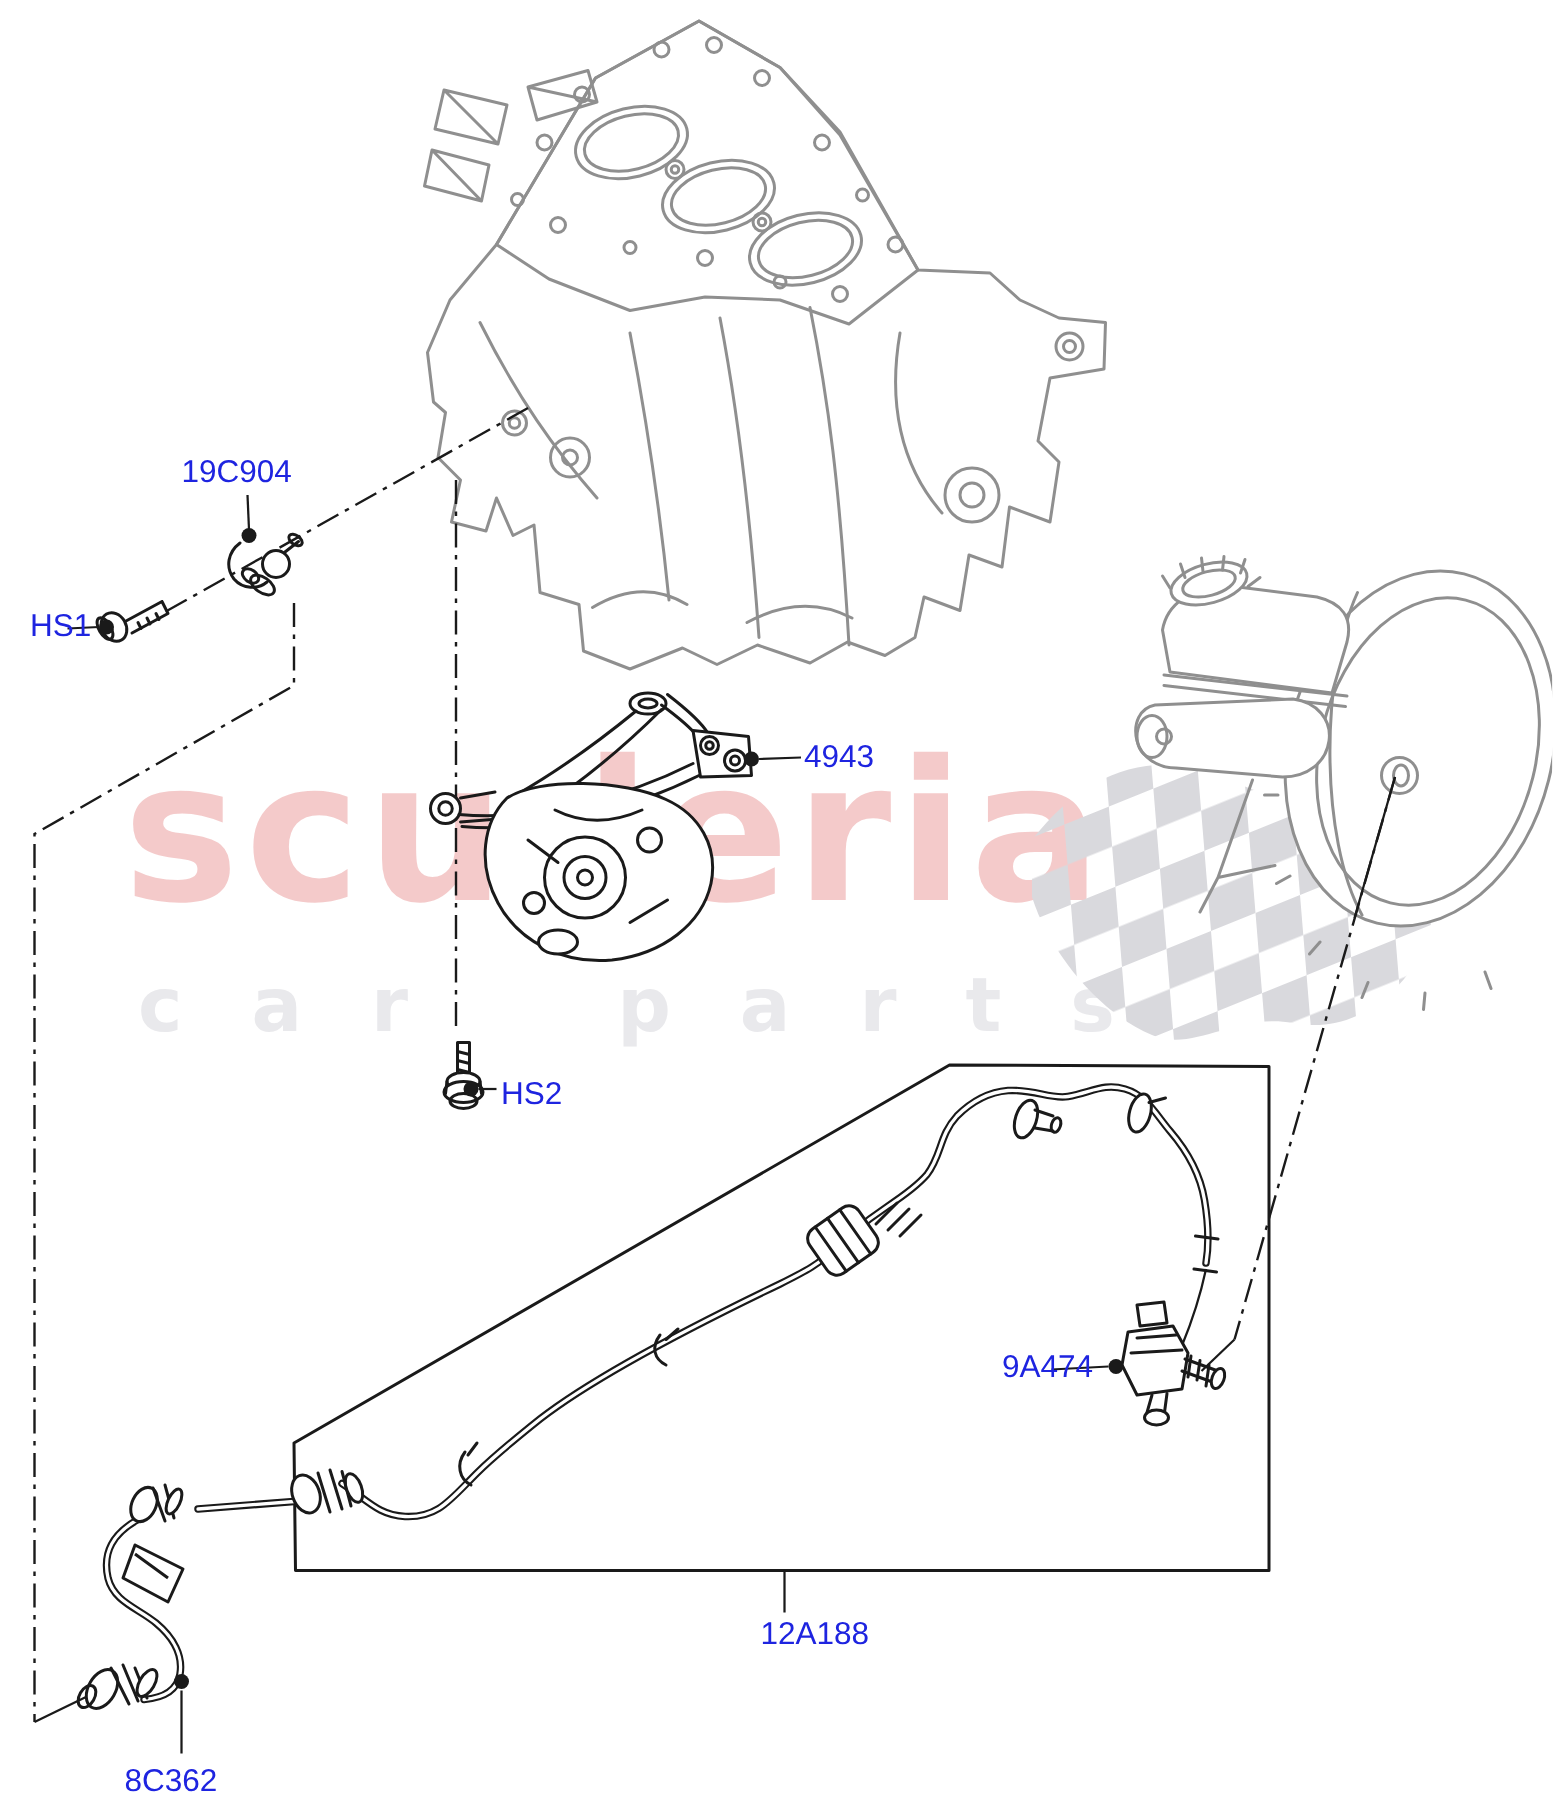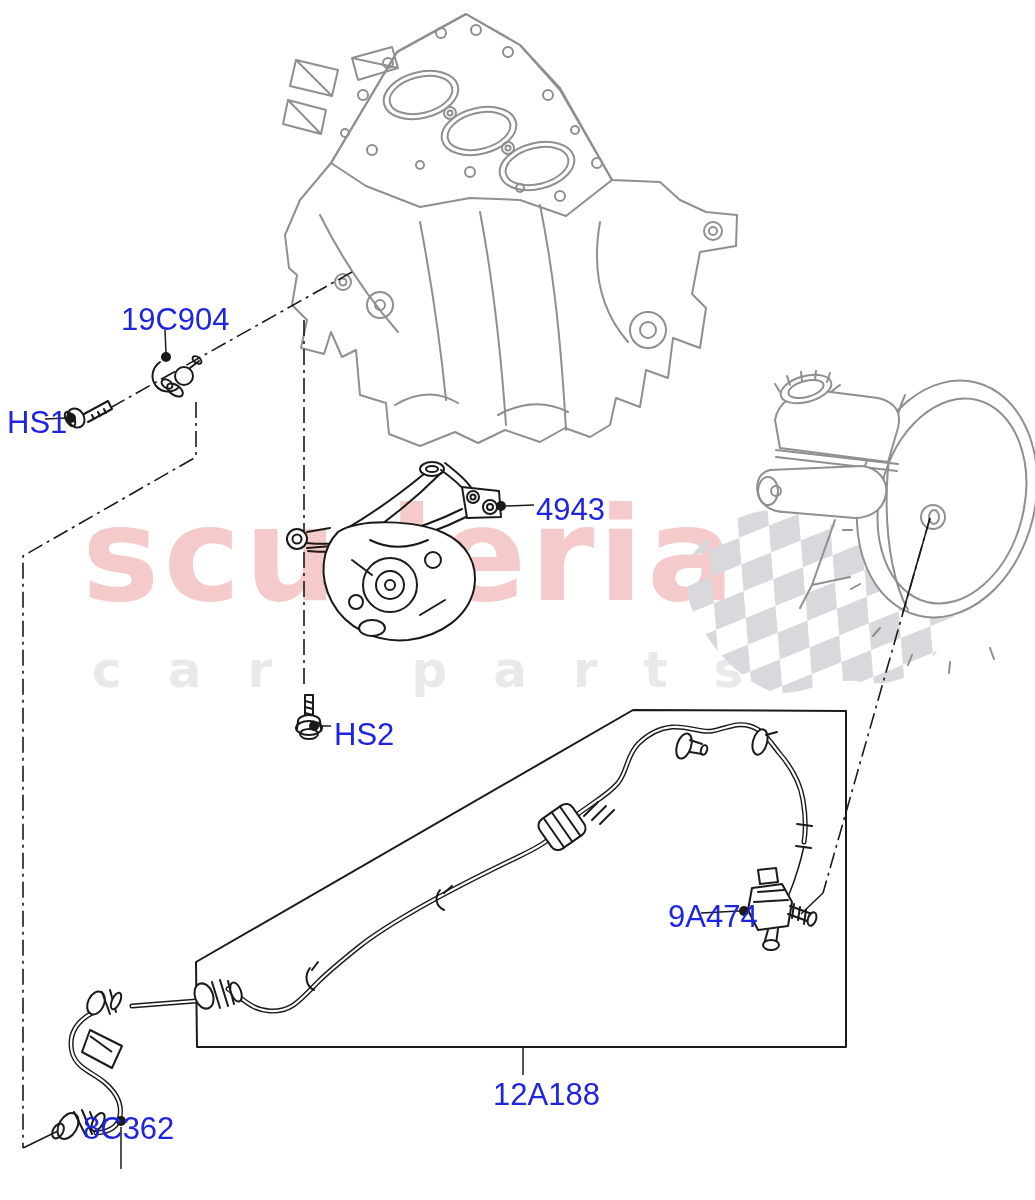--- a/index.html
+++ b/index.html
@@ -24,21 +24,21 @@
   .ink{stroke:var(--line-black);stroke-width:2;fill:none;stroke-linecap:round;stroke-linejoin:round;}
   .inkf{stroke:var(--line-black);stroke-width:2;fill:#ffffff;stroke-linejoin:round;}
   .thin{stroke:var(--line-black);stroke-width:1.5;fill:none;}
   .gray{stroke:var(--drawing-gray);stroke-width:2;fill:none;stroke-linecap:round;stroke-linejoin:round;}
   .grayf{stroke:var(--drawing-gray);stroke-width:2;fill:#ffffff;stroke-linejoin:round;}
   .dash{stroke:var(--line-black);stroke-width:1.6;fill:none;stroke-dasharray:16 5 3 5;}
   .dot{fill:var(--line-black);stroke:none;}
   .tube{stroke:var(--line-black);stroke-width:5;fill:none;stroke-linecap:round;}
   .core{stroke:#ffffff;stroke-width:2.2;fill:none;stroke-linecap:round;}
   .cell{fill:var(--checker-gray);stroke:none;}
-  .plabel{position:absolute;font-size:31px;color:var(--label-blue);line-height:1.1;white-space:nowrap;}
+  .plabel{position:absolute;font-size:21px;color:var(--label-blue);line-height:1.1;white-space:nowrap;}
 </style>
 </head>
 <body>
 
 <div class="canvas">
 
   <div class="wm-brand">scuderia</div>
   <div class="wm-tag">car parts</div>
 
   <svg class="art" width="1035" height="1200" viewBox="0 0 1035 1200">
@@ -269,19 +269,19 @@
         <circle class="dot" cx="314" cy="726" r="5"></circle>
       <path class="thin" d="M701,913 L739,911"></path>
         <circle class="dot" cx="744" cy="911" r="5"></circle>
       <path class="thin" d="M523,1048 L523,1075"></path>
       <path class="thin" d="M121,1127 L121,1169"></path>
         <circle class="dot" cx="121" cy="1121" r="5"></circle>
     </g>
   </svg>
 
   <div class="plabel" style="left:121px;top:303px">19C904</div>
-  <div class="plabel" style="left:7px;top:406px">HS1</div>
+  <div class="plabel" style="left:20px;top:406px">HS1</div>
   <div class="plabel" style="left:536px;top:493px">4943</div>
   <div class="plabel" style="left:334px;top:718px">HS2</div>
   <div class="plabel" style="left:668px;top:900px">9A474</div>
-  <div class="plabel" style="left:493px;top:1078px">12A188</div>
-  <div class="plabel" style="left:83px;top:1112px">8C362</div>
+  <div class="plabel" style="left:507px;top:1078px">12A188</div>
+  <div class="plabel" style="left:83px;top:1176px">8C362</div>
 </div>
 
 </body></html>

